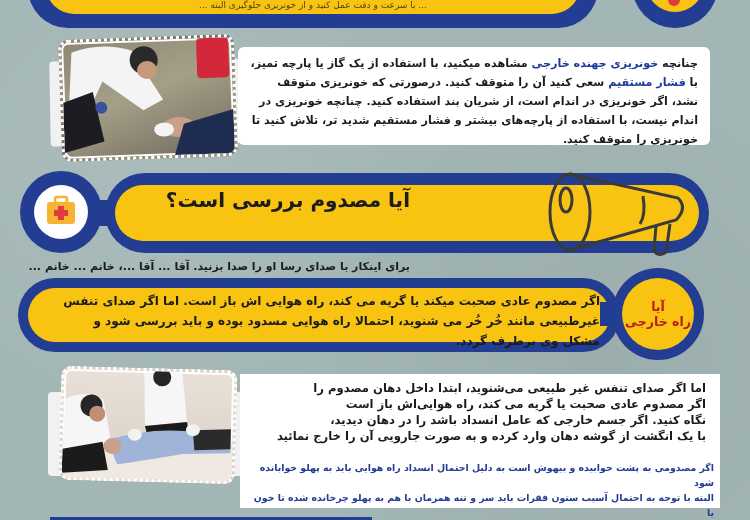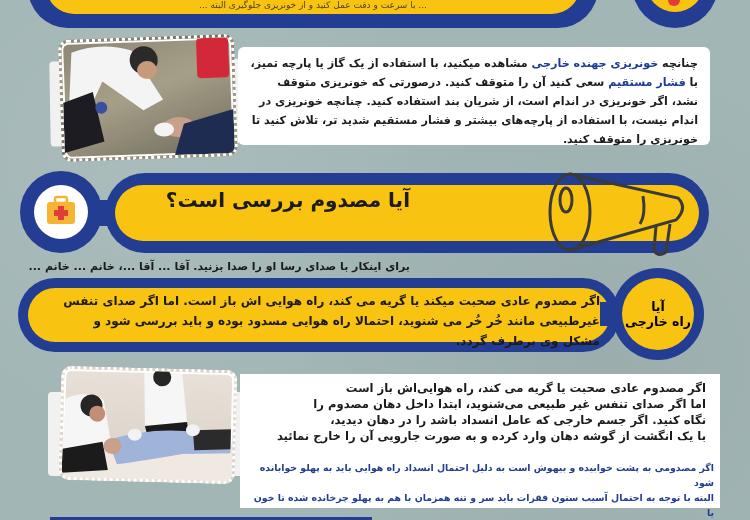--- a/index.html
+++ b/index.html
@@ -37,21 +37,21 @@
   .connector-l{position:absolute;left:90px;top:200px;width:30px;height:26px;background:#233d92;}
   .pill2-title{position:absolute;left:105px;top:188px;width:200px;font-size:20px;font-weight:bold;color:#1b1b1b;}
   .pill2-sub{position:absolute;left:105px;top:220px;width:330px;font-size:11px;font-weight:bold;color:#1b1b1b;white-space:nowrap;}
 
   
   .pill3{position:absolute;left:18px;top:278px;width:602px;height:74px;background:#233d92;border-radius:37px;}
   .pill3-inner{position:absolute;left:10px;top:10px;right:10px;bottom:10px;background:#f9c311;border-radius:27px;}
   .pill3-text{position:absolute;left:52px;top:291px;width:548px;font-size:12px;line-height:20px;font-weight:bold;color:#1b1b1b;}
   .circle-right{position:absolute;left:612px;top:268px;width:92px;height:92px;border-radius:50%;background:#233d92;}
   .circle-right-inner{position:absolute;left:10px;top:10px;width:72px;height:72px;border-radius:50%;background:#f9c311;display:flex;align-items:center;justify-content:center;}
-  .circle-right-text{font-size:12.5px;line-height:15px;font-weight:bold;color:#000000;text-align:center;direction:rtl;}
+  .circle-right-text{font-size:12.5px;line-height:15px;font-weight:bold;color:#b91c1c;text-align:center;direction:rtl;}
   .connector-r{position:absolute;left:600px;top:302px;width:20px;height:24px;background:#233d92;}
 
   
   .card3{position:absolute;left:240px;top:374px;width:480px;height:134px;background:#fff;}
   .card3-main{position:absolute;right:14px;top:6px;width:430px;font-size:11.6px;line-height:16px;font-weight:bold;color:#1b1b1b;}
   .card3-sub{position:absolute;right:6px;top:86px;width:470px;font-size:9.4px;line-height:15px;font-weight:bold;color:#233d92;}
 
   .bottom-bar{position:absolute;left:50px;top:517px;width:322px;height:10px;background:#233d92;}
 </style>
 </head>
@@ -143,22 +143,22 @@
     <path d="M45 70 Q90 55 135 60 L168 58 L168 80 L120 82 Q80 90 55 94 Z" fill="#9fb4d8"></path>
     <path d="M130 58 L168 56 L168 76 L132 78 Z" fill="#2b2b2b"></path>
     <ellipse cx="50" cy="76" rx="9" ry="8" fill="#c9a08a"></ellipse>
     <ellipse cx="72" cy="64" rx="7" ry="6" fill="#f2f2f2"></ellipse>
     <ellipse cx="130" cy="58" rx="7" ry="6" fill="#f2f2f2"></ellipse>
   </svg>
 </div>
 
 <div class="card3">
   <div class="card3-main rtl">
+    <div>اما اگر صدای تنفس غیر طبیعی می‌شنوید، ابتدا داخل دهان مصدوم را</div>
     <div>اگر مصدوم عادی صحبت یا گریه می کند، راه هوایی‌اش باز است</div>
-    <div>اما اگر صدای تنفس غیر طبیعی می‌شنوید، ابتدا داخل دهان مصدوم را</div>
     <div>نگاه کنید. اگر جسم خارجی که عامل انسداد باشد را در دهان دیدید،</div>
     <div>با یک انگشت از گوشه دهان وارد کرده و به صورت جارویی آن را خارج نمائید</div>
   </div>
   <div class="card3-sub rtl">
     <div>اگر مصدومی به پشت خوابیده و بیهوش است به دلیل احتمال انسداد راه هوایی باید به پهلو خوابانده شود</div>
     <div>البته با توجه به احتمال آسیب ستون فقرات باید سر و تنه همزمان با هم به پهلو چرخانده شده تا خون یا</div>
 
   </div>
 </div>
 

